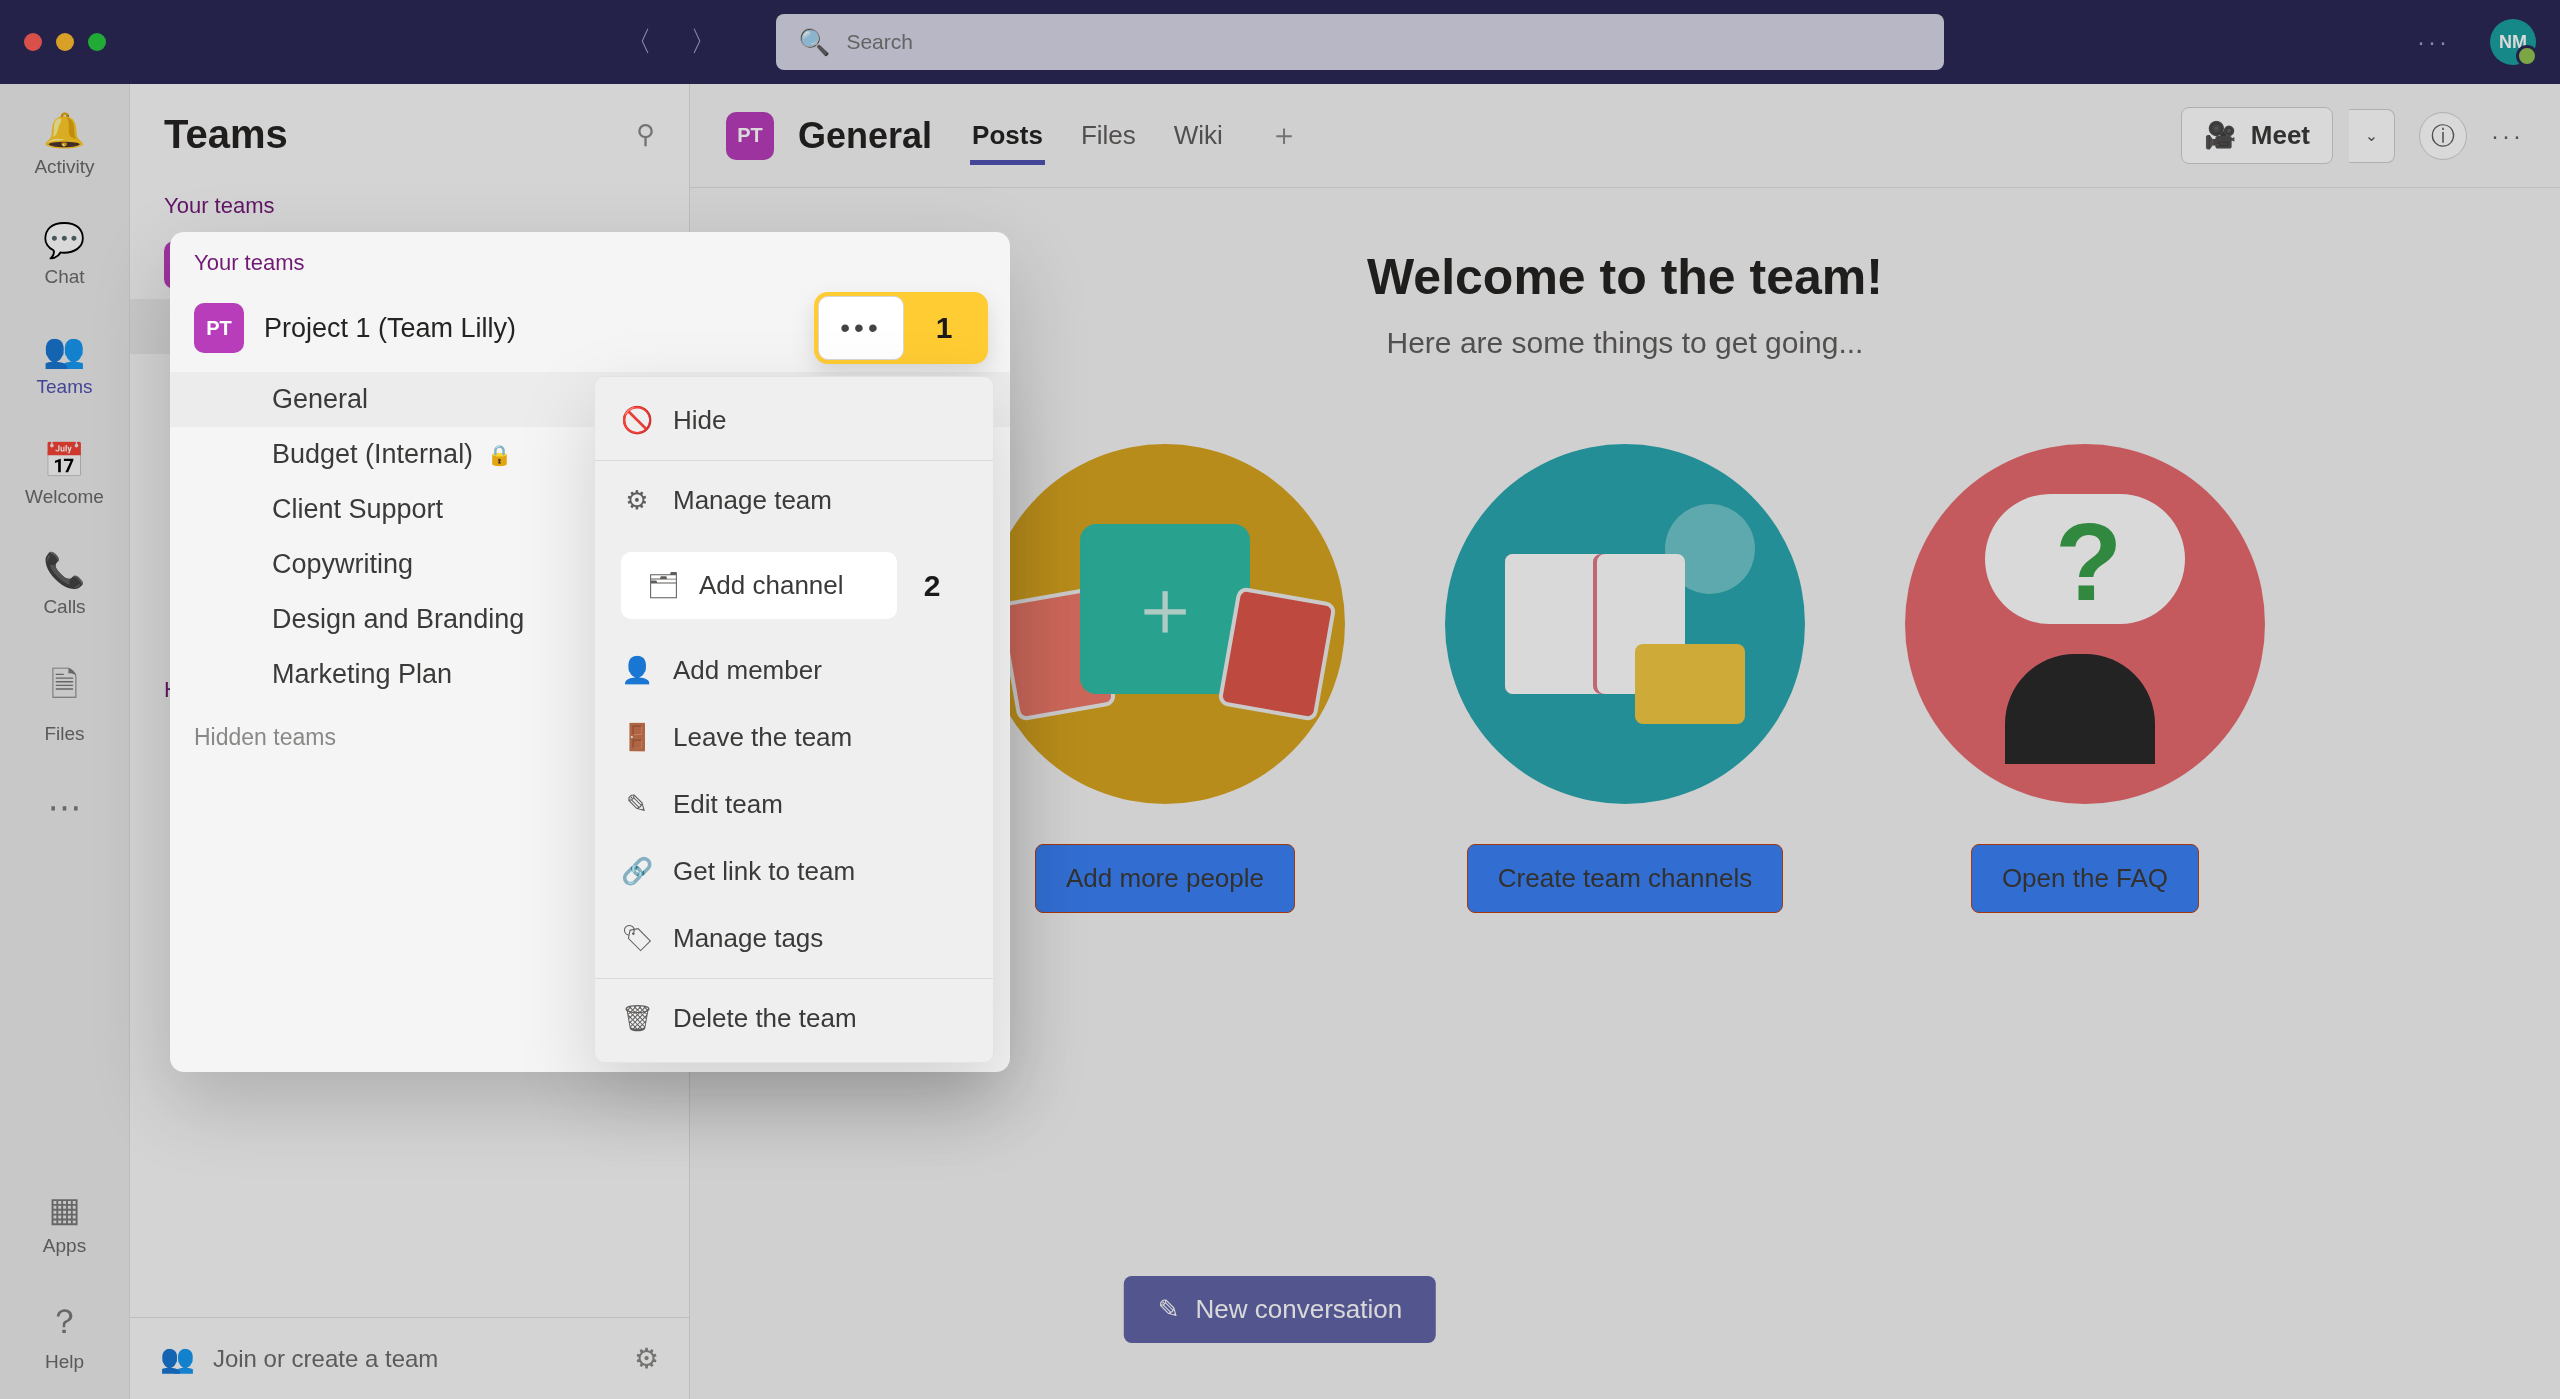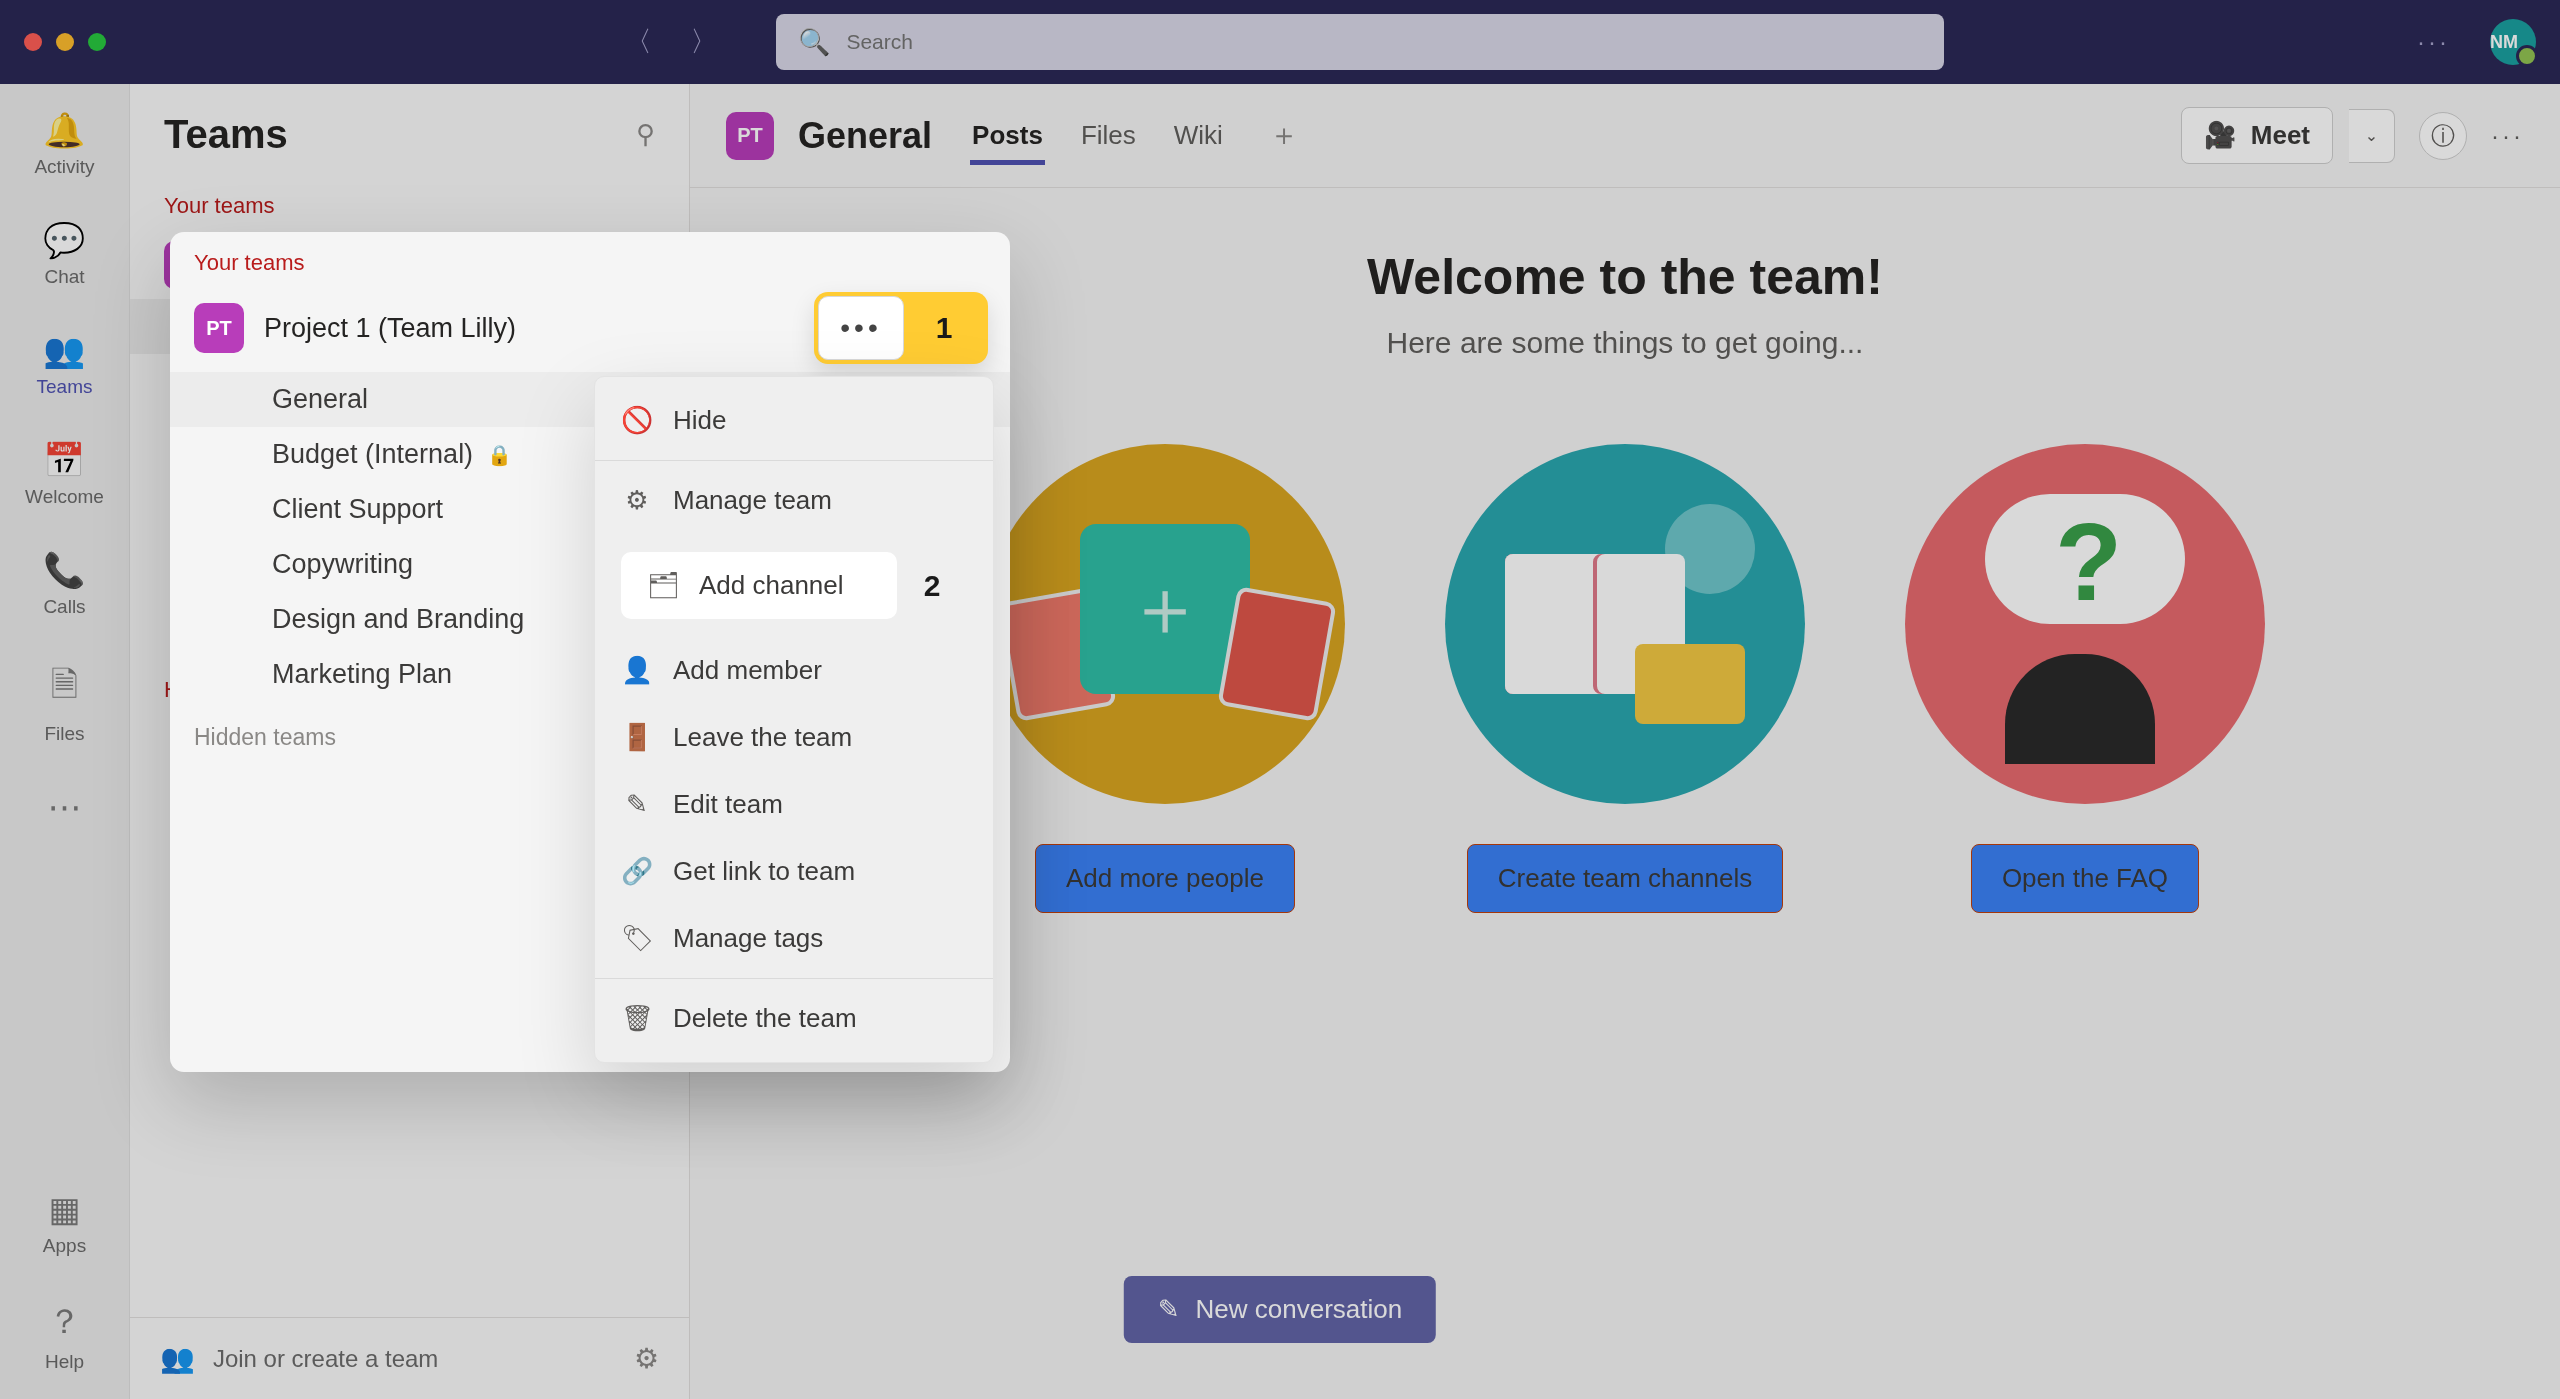--- a/index.html
+++ b/index.html
@@ -45,38 +45,38 @@
   .navarrows{margin-left:500px;display:flex;gap:30px;color:#a5a3cb;font-size:28px}
   .navarrow{width:36px;text-align:center}
   .searchbox{
     margin-left:40px;width:1168px;height:56px;background:#d9d8e8;border-radius:8px;
     display:flex;align-items:center;padding:0 22px;color:#5a587e;font-size:26px;gap:16px;
   }
   .searchbox .si{font-size:26px;color:#6b698f}
   .searchbox input{border:0;background:transparent;flex:1;font-size:21px;color:#5a587e;outline:none}
   .tb-spacer{flex:1}
   .tbmore{color:#a5a3cb;font-size:24px;letter-spacing:3px;margin-right:26px}
-  .avatar{width:46px;height:46px;border-radius:50%;background:#1aa0a0;color:#fff;display:flex;align-items:center;justify-content:flex-start;font-weight:700;font-size:18px;position:relative}
+  .avatar{width:46px;height:46px;border-radius:50%;background:#1aa0a0;color:#fff;display:flex;align-items:center;justify-content:center;font-weight:700;font-size:18px;position:relative}
   .avatar::after{content:"";position:absolute;right:-2px;bottom:-2px;width:16px;height:16px;border-radius:50%;background:#92c353;border:3px solid var(--titlebar)}
   
   .bodyrow{flex:1;display:flex;min-height:0}
   
   .rail{width:130px;background:var(--rail);border-right:1px solid #dedede;display:flex;flex-direction:column;align-items:center;padding:18px 0;gap:26px;color:#6a6a6a;font-size:19px}
   .rail .it{display:flex;flex-direction:column;align-items:center;gap:6px;padding:8px 4px;width:100px;border-radius:8px}
   .rail .it.sel{color:var(--purplestrong);}
   .rail .it.sel .ic{color:var(--purplestrong)}
   .rail .ic{font-size:34px;color:#7a7a7a}
   .rail .spacer{flex:1}
   
   .sidebar{width:560px;background:#fafafa;border-right:1px solid var(--border);display:flex;flex-direction:column;position:relative}
   .sbhead{display:flex;align-items:center;justify-content:space-between;padding:28px 34px 18px 34px}
   .sbhead h1{font-size:40px;font-weight:800;color:var(--text)}
   .filter{color:#8a8886;font-size:26px}
   .sbsec{padding:6px 0 10px 0}
-  .seclabel{color:#b91c1c;font-size:22px;padding:12px 34px}
+  .seclabel{color:#701a75;font-size:22px;padding:12px 34px}
   .team{display:flex;align-items:center;gap:20px;padding:10px 22px 10px 34px}
   .teambadge{width:48px;height:48px;border-radius:10px;background:var(--badge);color:#fff;display:flex;align-items:center;justify-content:center;font-weight:700;font-size:20px}
   .teamname{font-size:26px;color:var(--text);flex:1}
   .dots{width:54px;height:48px;border:1px solid #d8d8d8;border-radius:8px;background:#fff;display:flex;align-items:center;justify-content:center;color:#444;font-size:22px;letter-spacing:2px}
   .chan{padding:12px 34px 12px 110px;font-size:26px;color:#3b3a39;display:flex;align-items:center;gap:14px}
   .chan.sel{background:#ececec;font-weight:400;position:relative}
   .chan.sel::before{content:"";position:absolute;left:84px;top:8px;bottom:8px;width:5px;background:transparent;border-radius:3px}
   .lock{font-size:20px;color:#8a8886}
   .sbfoot{margin-top:auto;border-top:1px solid var(--border);display:flex;align-items:center;gap:18px;padding:24px 30px;color:#6b6b6b;font-size:24px}
   .sbfoot .ic2{font-size:28px;color:#8a8886}

